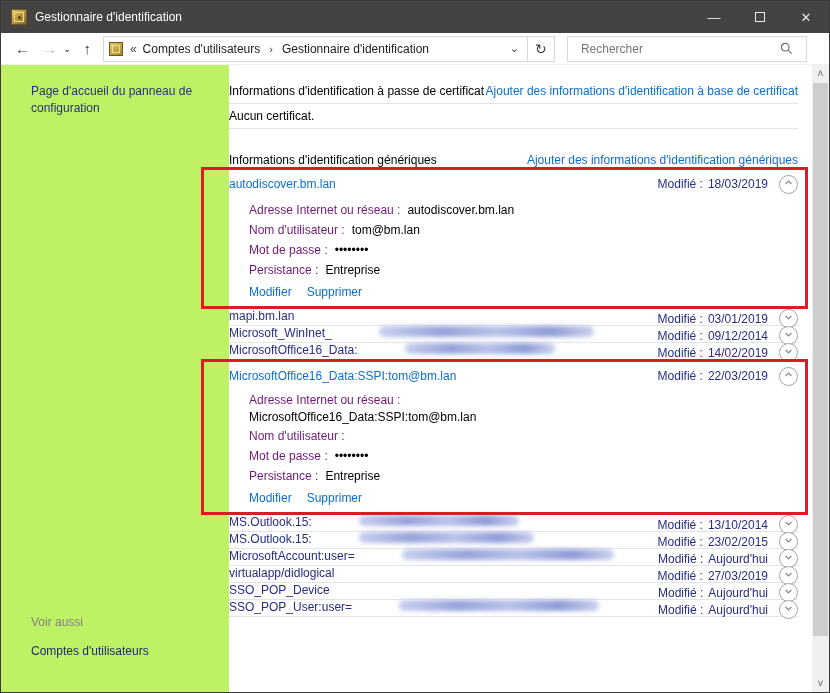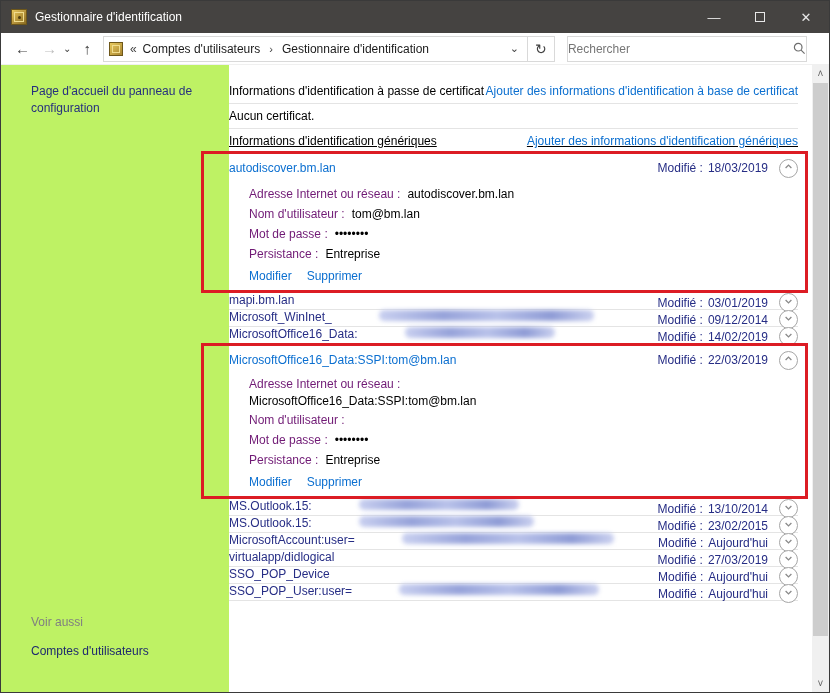--- a/index.html
+++ b/index.html
@@ -35,40 +35,40 @@
   .mini-icon::before { content:""; position:absolute; left:2px; top:2px; right:2px; bottom:2px;
     border:1px solid #f0dc8e; }
   .crumb-glyph { color:#3f3f3f; margin:0 6px 0 2px; }
   .crumb { color:#1b1b1b; white-space:nowrap; }
   .crumb-sep { color:#3f3f3f; margin:0 9px; font-size:11px; }
   .addr-right { margin-left:auto; display:flex; align-items:center; height:100%; }
   .addr-chev { color:#414141; font-size:11px; padding:0 8px; }
   .refresh-btn { border-left:1px solid #d9d9d9; height:100%; width:27px; display:flex;
     align-items:center; justify-content:center; color:#414141; font-size:14px; }
   .searchbox { margin-left:12px; width:240px; height:26px; border:1px solid #d9d9d9;
-    display:flex; align-items:center; padding:0 0; }
+    display:flex; align-items:center; padding:0 13px; }
   .search-ph { color:#767676; }
   .search-mag { margin-left:auto; display:flex; }
 
   
   .sidebar { position:absolute; left:0; top:64px; width:228px; bottom:0; background:#bef264; }
   .side-link { color:#26307e; padding:18px 20px 0 30px; line-height:17px; cursor:pointer; }
   .see-also-wrap { position:absolute; left:30px; top:550px; }
   .see-also-label { color:#808080; }
   .see-also-link { color:#1f2a6e; margin-top:15px; cursor:pointer; }
 
   
   .content { position:absolute; left:228px; top:64px; width:569px; }
   .sec-head-row { display:flex; align-items:center; justify-content:space-between;
     height:25px; border-bottom:1px solid #e4e4e4; margin-top:14px; }
   .sec-title { color:#000; }
   .add-link { color:#0b6fd0; cursor:pointer; white-space:nowrap; }
   .empty-row { display:flex; align-items:center; height:25px; border-bottom:1px solid #e4e4e4; }
-  .gen-head-row { display:flex; align-items:center; justify-content:space-between;
-    height:21px; border-bottom:1px solid #e4e4e4; margin-top:2px;text-decoration:underline; }
+  .gen-head-row { display:flex; align-items:flex-end; justify-content:space-between;
+    height:21px; border-bottom:1px solid #e4e4e4; margin-top:18px; }
 
   .entry-row { display:flex; align-items:flex-start; height:17px; border-bottom:1px solid #e4e4e4;gap:44px; }
   .entry-name { color:#262d85; cursor:pointer; white-space:nowrap; }
   .redacted { display:inline-block; height:11px; border-radius:5px; margin-left:3px;
     background:linear-gradient(90deg,#c9d0f0 0%,#97a3da 30%,#b9c2ea 55%,#8f9cd6 80%,#ccd2f0 100%);
     filter:blur(2px); vertical-align:middle; }
   .row-right { margin-left:auto; display:flex; align-items:center; }
   .modified { color:#262d85; white-space:nowrap; }
   .modified .mod-date { margin-left:5px; }
   .chev-btn { width:19px; height:19px; border:1px solid #a6a6a6; border-radius:50%;

